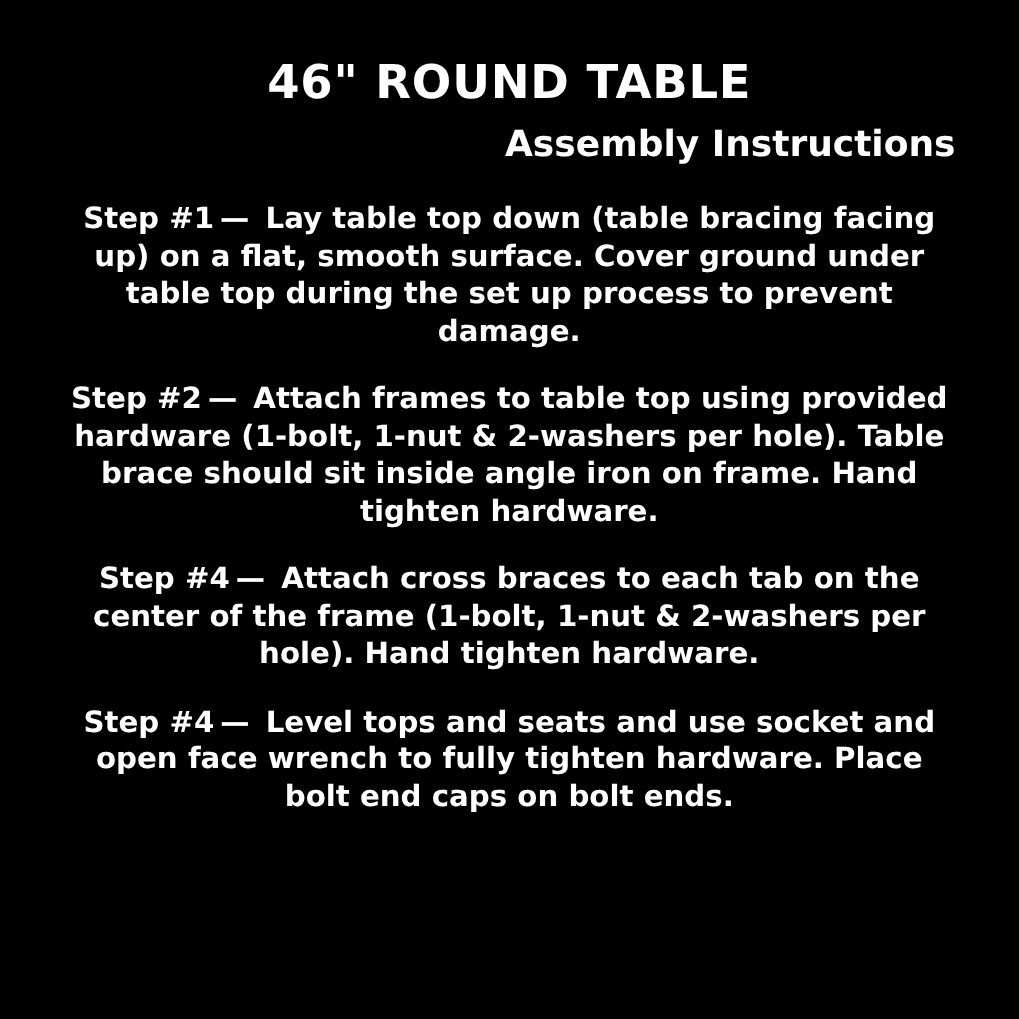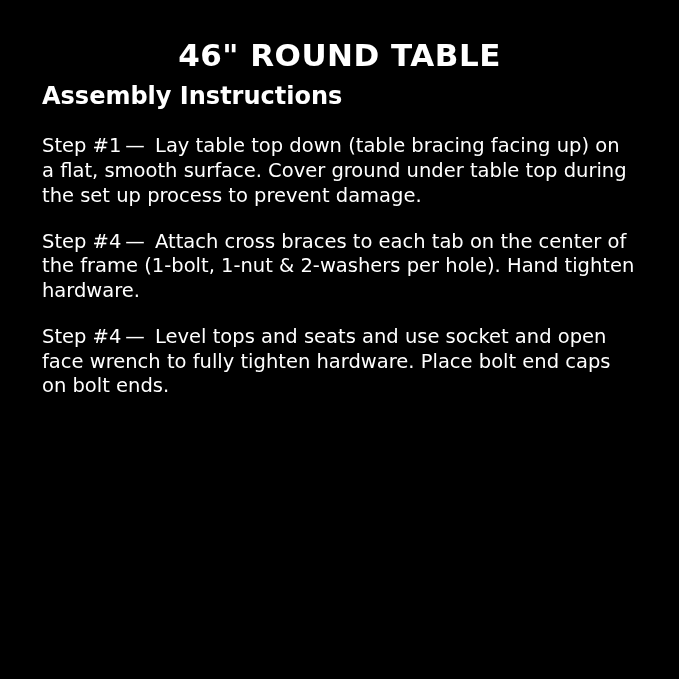--- a/index.html
+++ b/index.html
@@ -23,35 +23,35 @@
   }
   .title {
     text-align: center;
     font-size: 31px;
     font-weight: bold;
     letter-spacing: 0.5px;
     line-height: 1.15;
     margin: 6px 0 0 0;
   }
   .subtitle {
-    text-align: left;
+    text-align: right;
     font-size: 24px;
     font-weight: bold;
     line-height: 1.2;
     margin: 8px 0 0 0;
   }
   .steps {
     margin-top: 24px;
   }
   .step {
     font-size: 19.5px;
-    font-weight: normal;
+    font-weight: bold;
     line-height: 1.27;
     margin-bottom: 21px;
-    text-align: left;
+    text-align: center;
   }
   .step:last-child {
     margin-bottom: 0;
   }
   .step-label {
     white-space: nowrap;
   }
   .dash {
     padding: 0 4px;
   }
@@ -63,20 +63,23 @@
 
   <h1 class="title">46" ROUND TABLE</h1>
   <h2 class="subtitle">Assembly Instructions</h2>
 
   <div class="steps">
 
     <p class="step">
       <span class="step-label">Step #1</span><span class="dash">—</span> <span>Lay table top down (table bracing facing up) on a flat, smooth surface. Cover ground under table top during the set up process to prevent damage.</span>
     </p>
 
+    <p class="step">
+      <span class="step-label">Step #2</span><span class="dash">—</span> <span>Attach frames to table top using provided hardware (1-bolt, 1-nut &amp; 2-washers per hole). Table brace should sit inside angle iron on frame. Hand tighten hardware.</span>
+    </p>
 
 
     <p class="step">
       <span class="step-label">Step #4</span><span class="dash">—</span> <span>Attach cross braces to each tab on the center of the frame (1-bolt, 1-nut &amp; 2-washers per hole). Hand tighten hardware.</span>
     </p>
 
 
     <p class="step">
       <span class="step-label">Step #4</span><span class="dash">—</span> <span>Level tops and seats and use socket and open face wrench to fully tighten hardware. Place bolt end caps on bolt ends.</span>
     </p>

